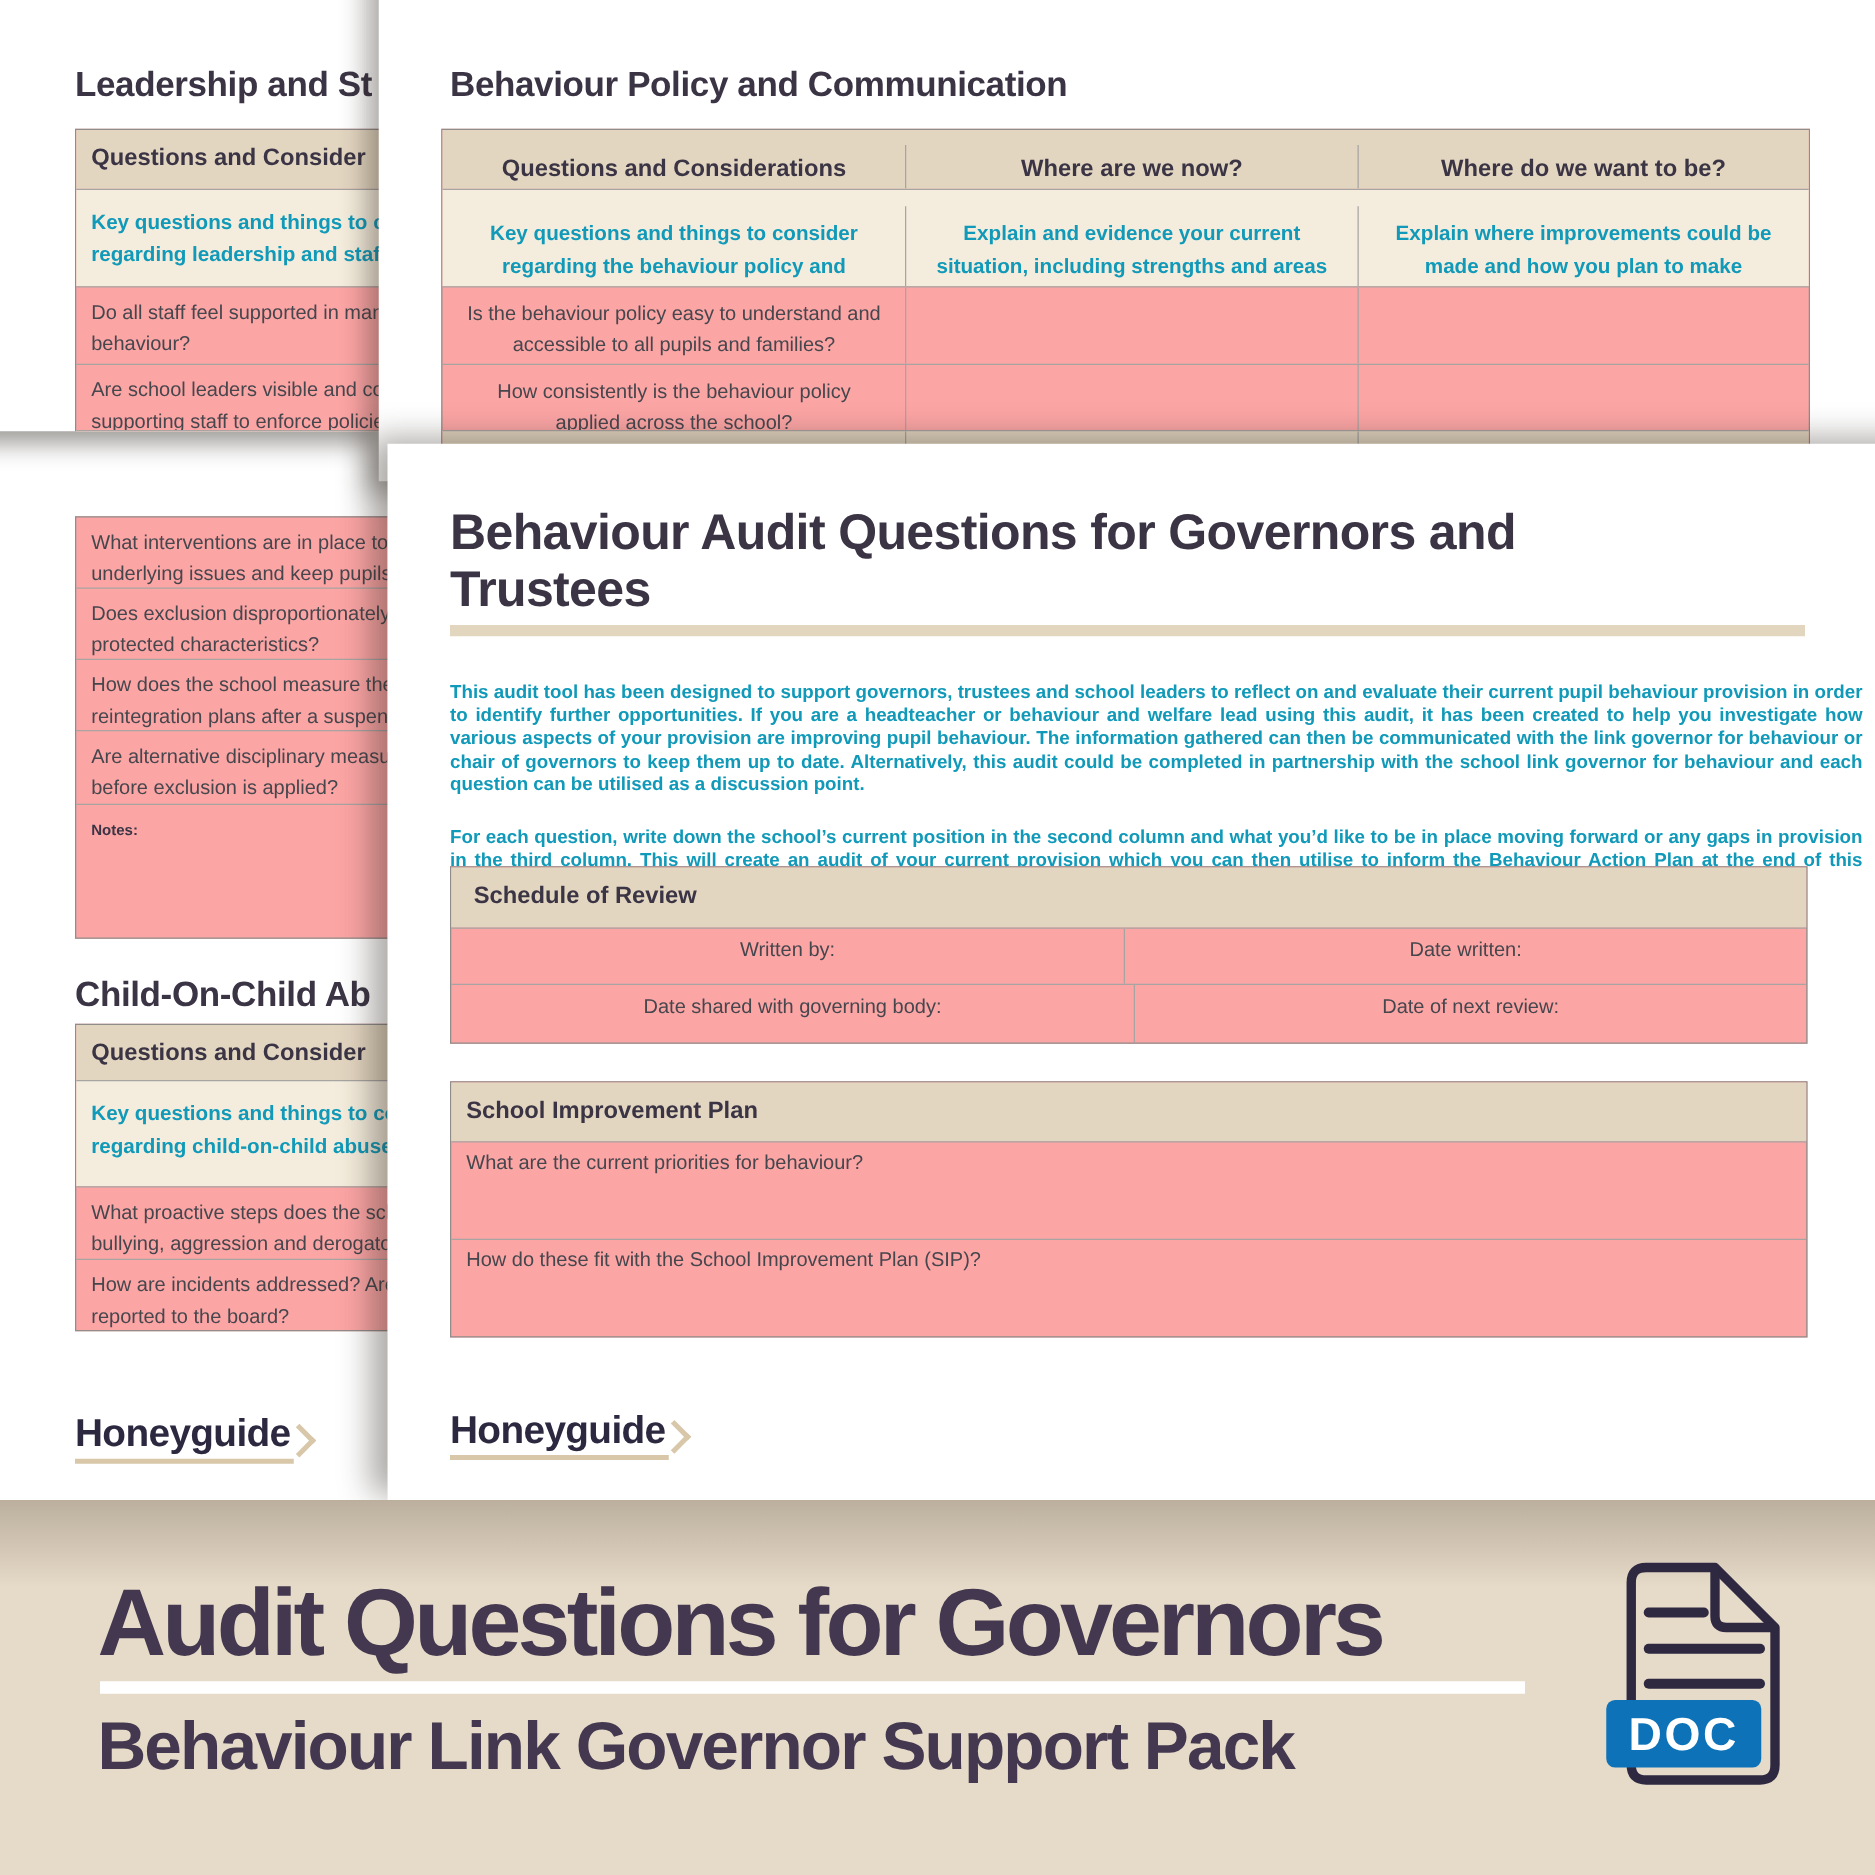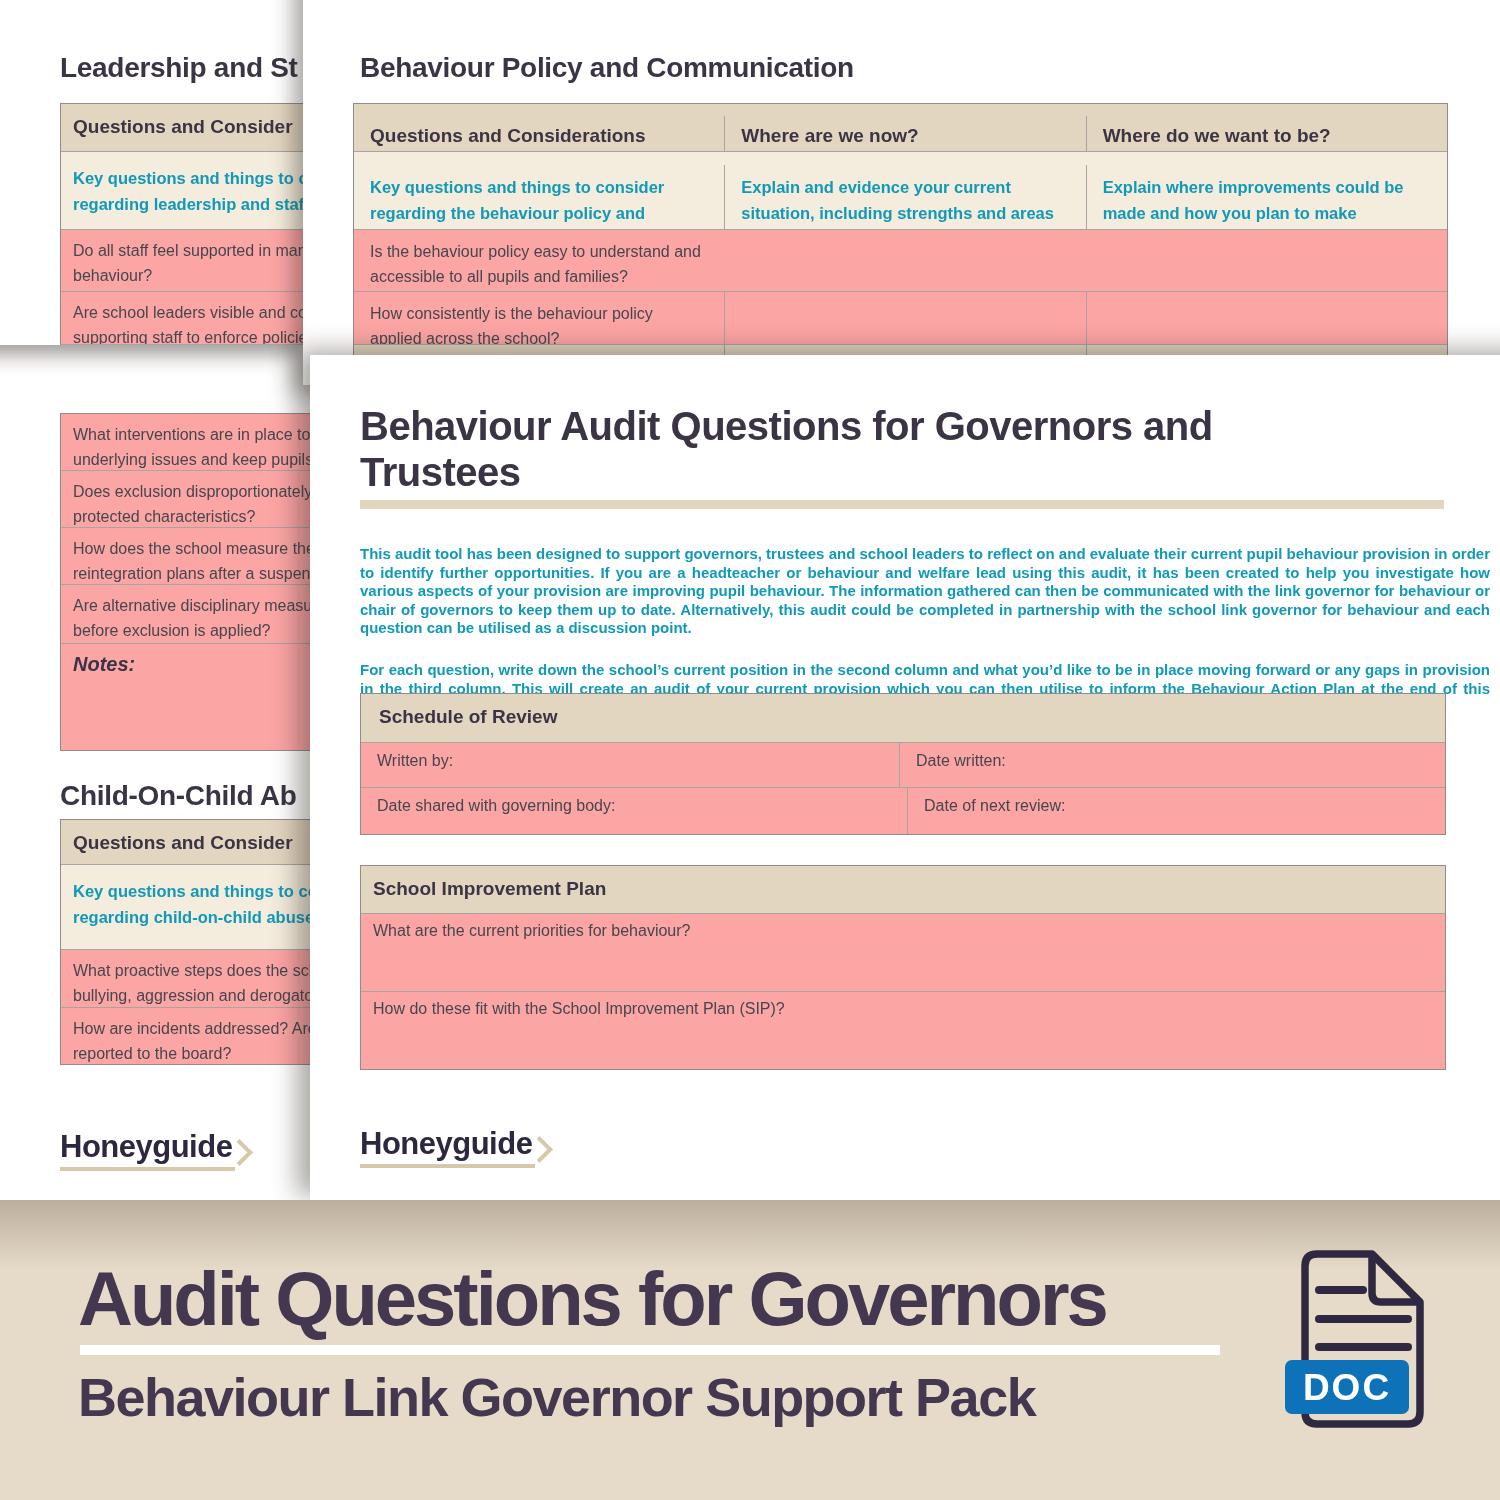--- a/index.html
+++ b/index.html
@@ -24,25 +24,25 @@
   .tbl  { position:absolute; background:#fca5a5; border:1px solid #8f8c8a; box-sizing:border-box; }
   .row  { position:relative; box-sizing:border-box; border-top:1px solid #a7a4a2;
           padding:8px 12px; overflow:hidden; }
   .row:first-child { border-top:none; }
   .row.hdr { background:#e3d6c1; color:#3a3444; font-weight:bold; font-size:19px; padding-top:12px; }
   .row.key { background:#f4ecdc; color:#1099b8; font-weight:bold; font-size:16.5px;
              line-height:26px; padding-top:13px; }
   .row.q   { color:#46464d; font-size:16px; line-height:25px; }
   .row.tanfill { background:#e3d6c1; }
   .line { white-space:nowrap; }
-  .notes-label { font-weight:bold; color:#3a3444; font-size:20px;font-style:italic; }
+  .notes-label { font-weight:bold; color:#3a3444; font-size:12px; }
 
   
   .crow { display:flex; padding:0; }
-  .cell { box-sizing:border-box; border-left:1px solid #a7a4a2; padding:9px 16px; height:100%; }
+  .cell { box-sizing:border-box; border-left:1px solid #a7a4a2; padding:9px 16px; height:100%;text-align:center; }
   .cell:first-child { border-left:none; }
   .cell.w1 { width:371px; } .cell.w2 { width:362px; } .cell.w3 { width:362px; }
   .hdr .cell, .key .cell { height:auto; }
 
   
   .main-title { position:absolute; left:50px; top:48px; width:1020px;
                 font-size:40px; line-height:46px; font-weight:bold; color:#3a3444;
                 letter-spacing:-0.5px; }
   .title-bar  { position:absolute; left:50px; top:145px; width:1084px; height:9px;
                 background:#e3d6bf; }
@@ -155,21 +155,21 @@
     <div class="row hdr crow" style="height:47px;">
       <div class="cell w1">Questions and Considerations</div>
       <div class="cell w2">Where are we now?</div>
       <div class="cell w3">Where do we want to be?</div>
     </div>
     <div class="row key crow" style="height:78px;">
       <div class="cell w1">Key questions and things to consider regarding the behaviour policy and communication.</div>
       <div class="cell w2">Explain and evidence your current situation, including strengths and areas for improvement.</div>
       <div class="cell w3">Explain where improvements could be made and how you plan to make changes.</div>
     </div>
-    <div class="row q crow" style="height:62px;flex-direction:column;">
+    <div class="row q crow" style="height:62px;">
       <div class="cell w1">Is the behaviour policy easy to understand and accessible to all pupils and families?</div>
       <div class="cell w2"></div>
       <div class="cell w3"></div>
     </div>
     <div class="row q crow" style="height:53px;">
       <div class="cell w1">How consistently is the behaviour policy applied across the school?</div>
       <div class="cell w2"></div>
       <div class="cell w3"></div>
     </div>
     <div class="row tanfill crow" style="height:45px;">

